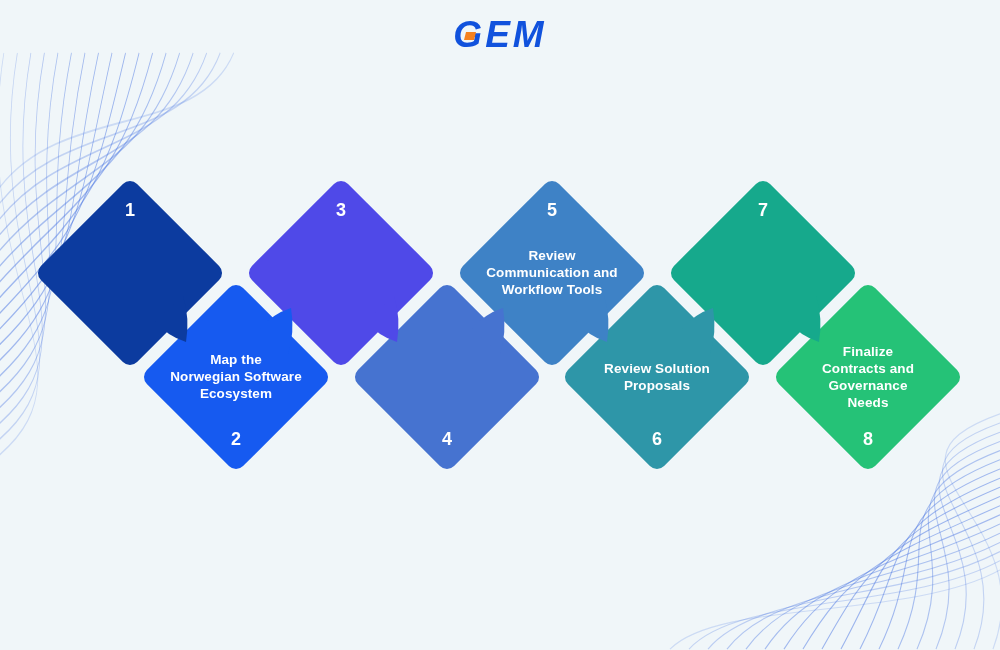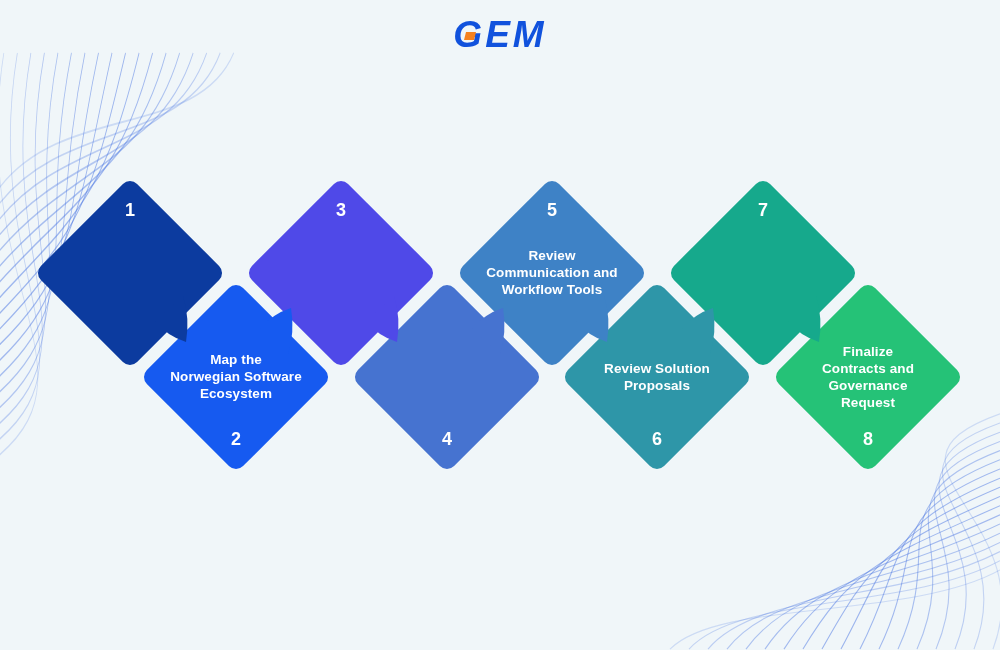--- a/index.html
+++ b/index.html
@@ -125,21 +125,21 @@
     <div class="shape" style="background-color: rgb(22, 169, 140);"></div>
     <div class="num">7</div>
   </div>
 
   <div class="step pos-bottom" style="left:772px;top:281px">
     <div class="shape" style="background-color: rgb(37, 194, 119);"></div>
     <div class="num">8</div>
     <div class="title">Finalize
 Contracts and
 Governance
-Request</div>
+Needs</div>
   </div>
 
   <svg class="tail" style="left: 153px; top: 295px; color: rgb(12, 59, 159);" viewBox="0 0 60 60">
     <path fill="currentColor" d="M2,26 Q14,41 33,47 Q37,23 30,1 Z"></path>
     </svg>
   <svg class="tail up" style="left: 258px; top: 295px; color: rgb(22, 90, 240);" viewBox="0 0 60 60">
     <path fill="currentColor" d="M2,26 Q14,41 33,47 Q37,23 30,1 Z"></path>
     </svg>
   <svg class="tail" style="left: 364px; top: 295px; color: rgb(79, 73, 232);" viewBox="0 0 60 60">
     <path fill="currentColor" d="M2,26 Q14,41 33,47 Q37,23 30,1 Z"></path>

